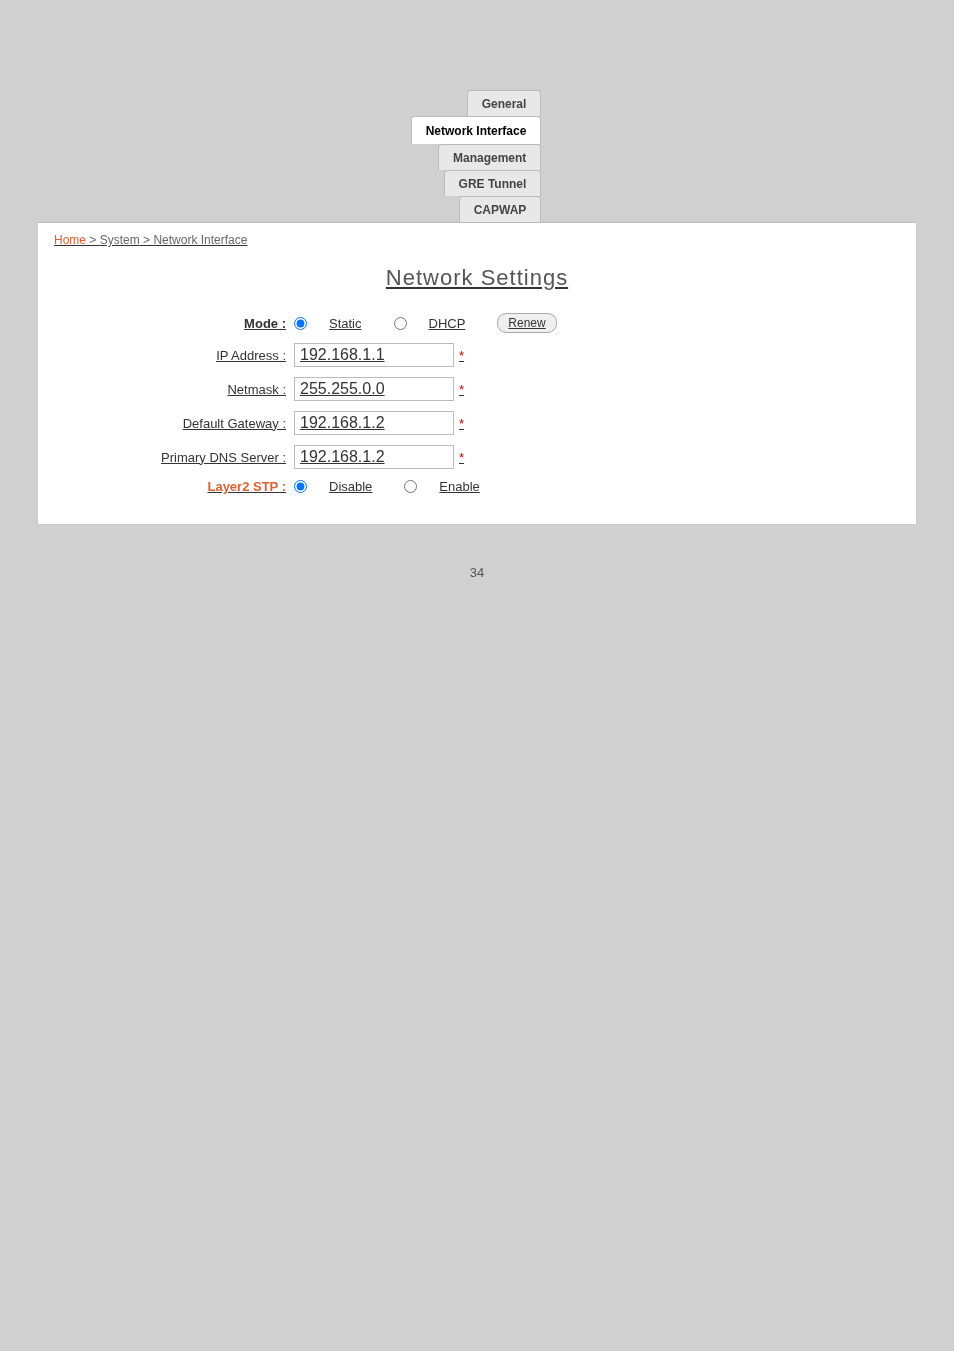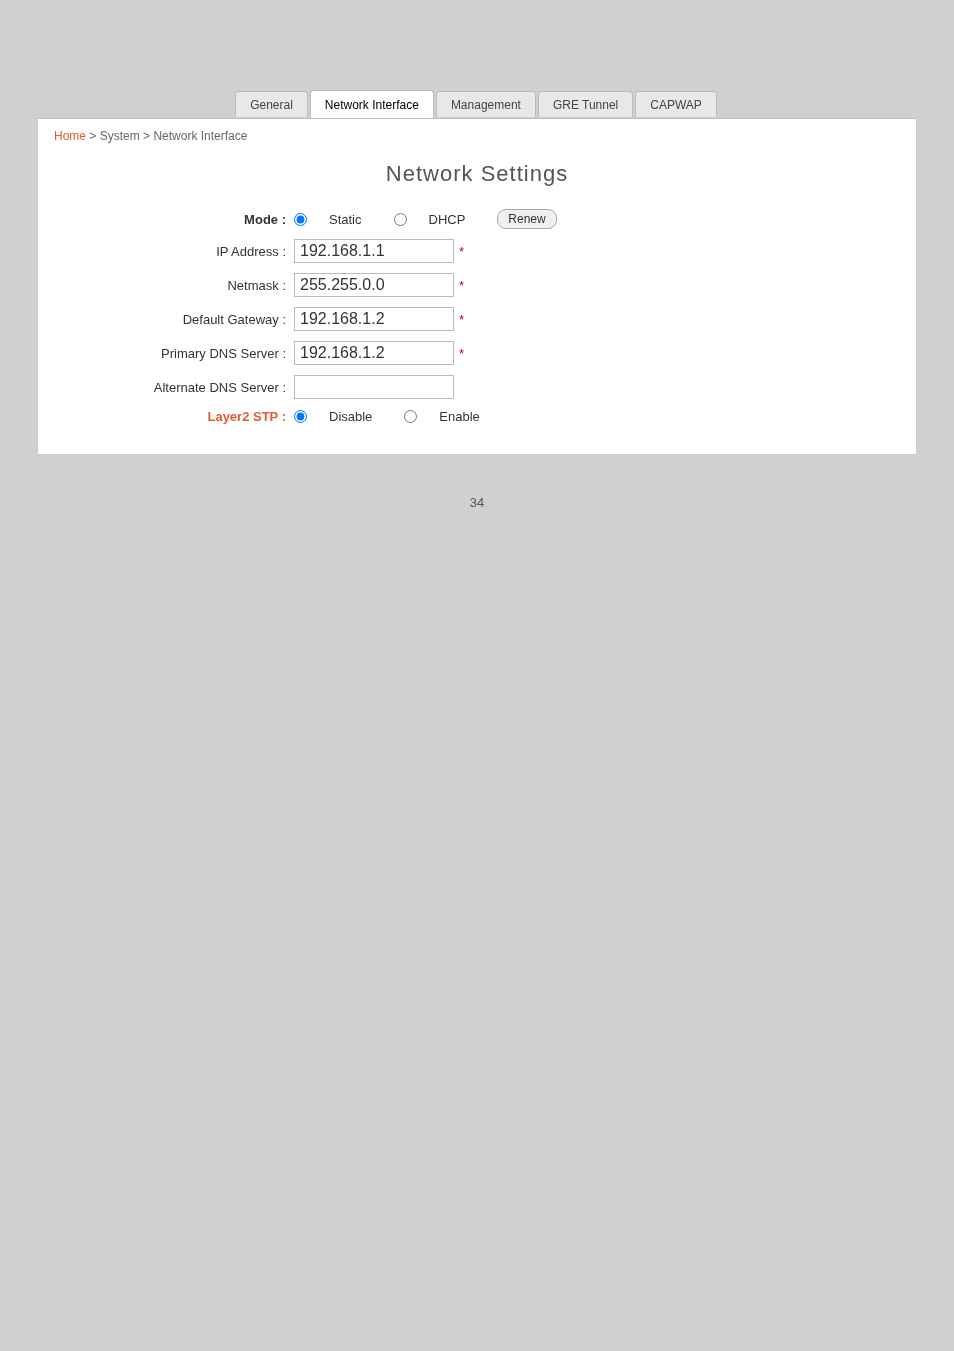--- a/index.html
+++ b/index.html
@@ -14,28 +14,31 @@
       flex-direction: column;
       align-items: center;
       padding-top: 90px;
     }
 
     .page-wrapper {
       width: 880px;
       background: #8b5cf6;
       border: 1px solid #ccc;
       border-top: none;
+      text-decoration: underline;
     }
 
     
     .tabs-bar {
       display: flex;
-      align-items: center;
+      flex-direction: column;
+      align-items: flex-end;
       background: transparent;
       margin-left: 0;
+      font-weight: bold;
     }
 
     .tab {
       padding: 5px 14px;
       font-size: 12px;
       background: #e8e8e8;
       border: 1px solid #bbb;
       border-bottom: none;
       border-radius: 4px 4px 0 0;
       cursor: pointer;
@@ -238,26 +241,20 @@
       </div>
 
       <div class="form-row">
         <div class="form-label">Primary DNS Server :</div>
         <div class="input-with-mark">
           <input type="text" class="text-input" value="192.168.1.2" style="">
           <span class="required-mark">*</span>
         </div>
       </div>
 
-      <div class="form-row">
-        <div class="form-label">Alternate DNS Server :</div>
-        <div class="input-with-mark">
-          <input type="text" class="text-input" style="">
-        </div>
-      </div>
 
       <div class="form-row">
         <div class="form-label layer2-label">Layer2 STP :</div>
         <div class="radio-group">
           <input type="radio" name="layer2stp" id="l2-disable" checked="" style="">
           <label class="radio-label" for="l2-disable">Disable</label>
           <input type="radio" name="layer2stp" id="l2-enable" style="">
           <label class="radio-label" for="l2-enable">Enable</label>
         </div>
       </div>

